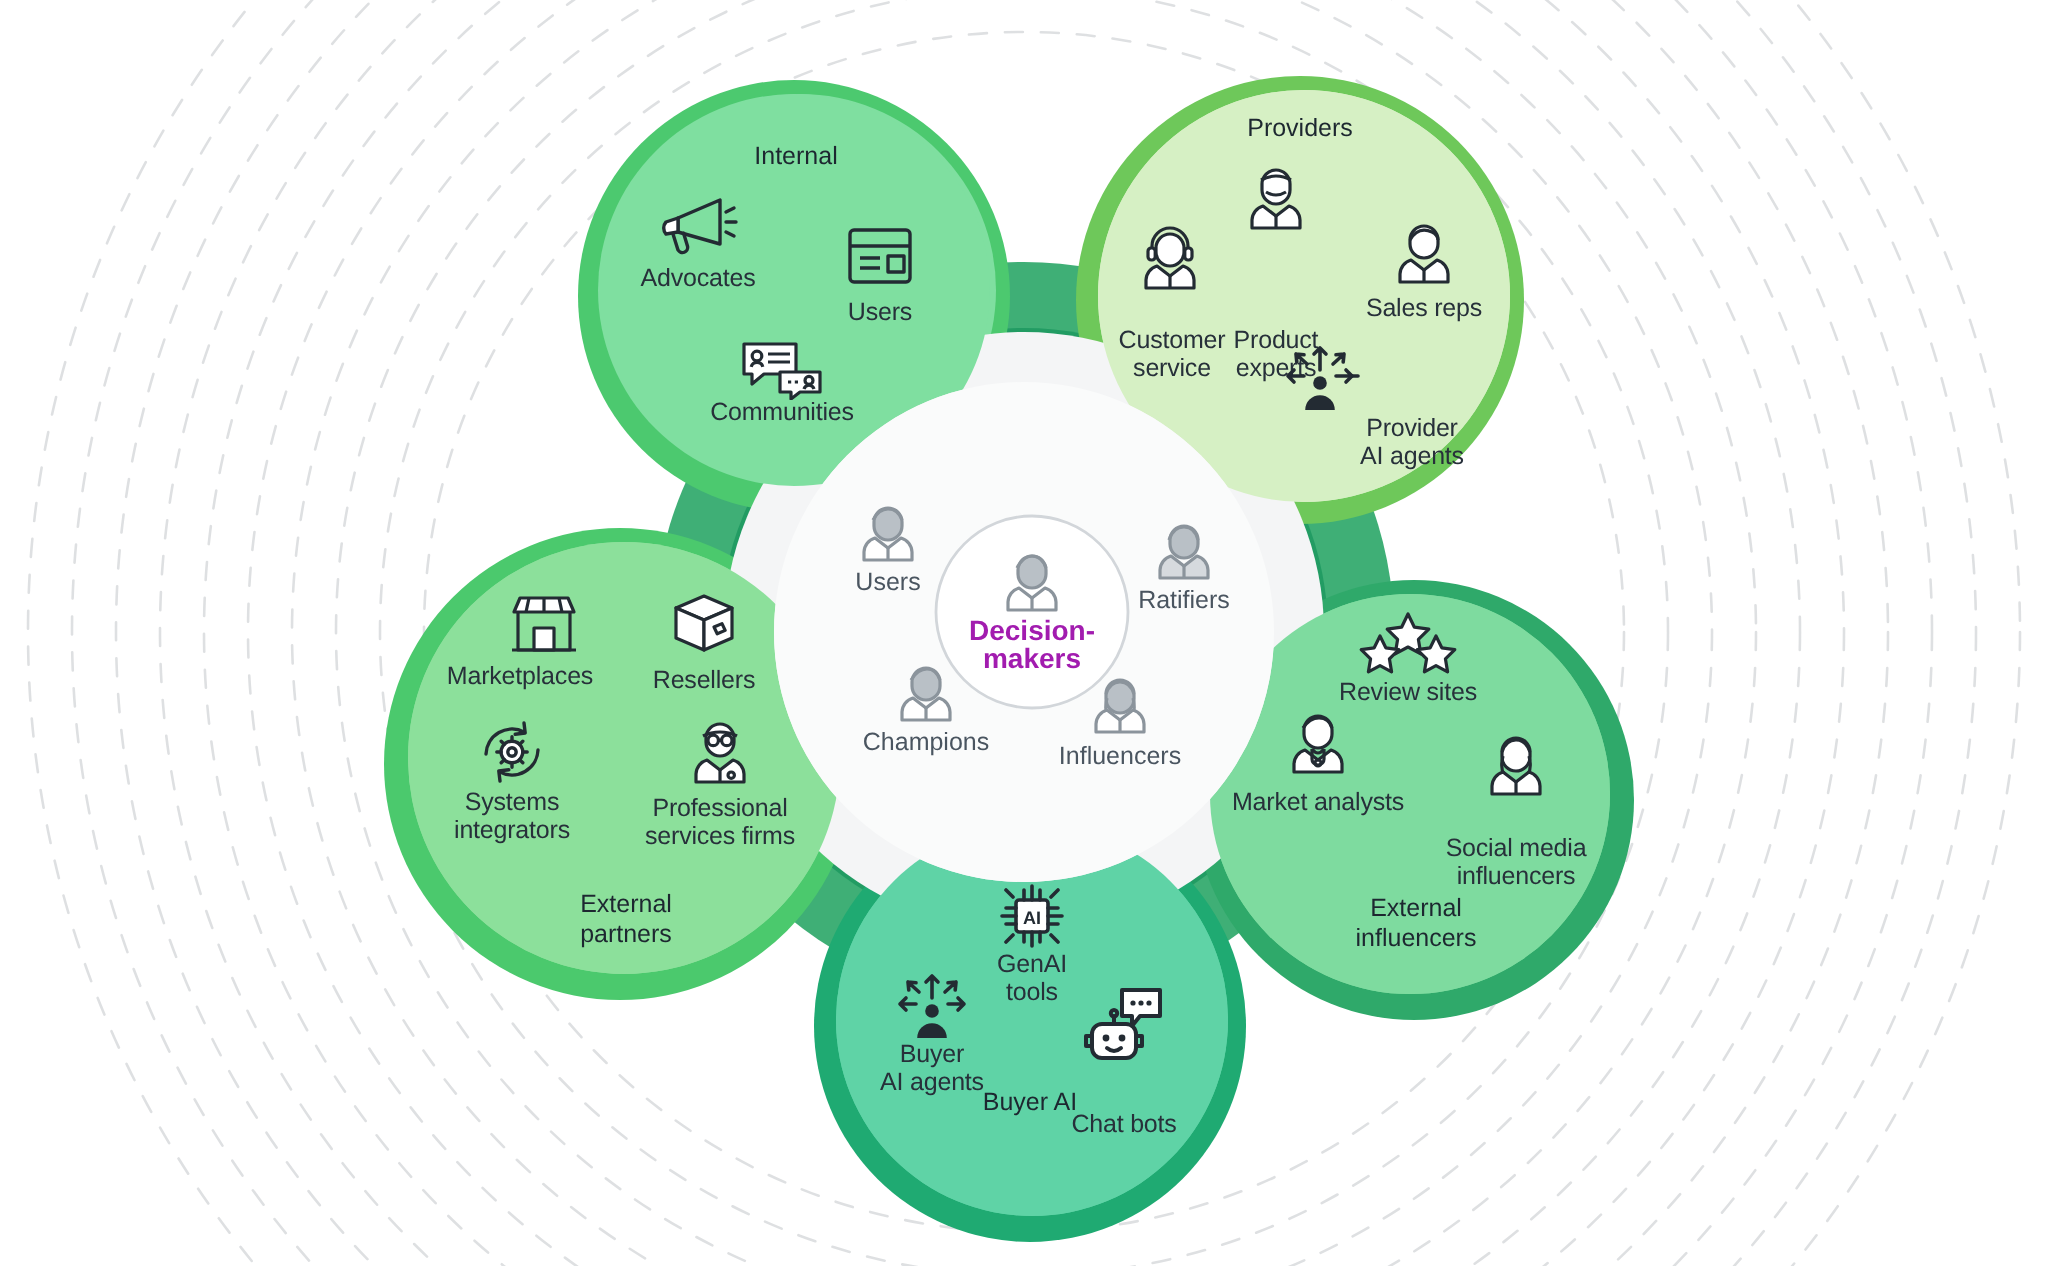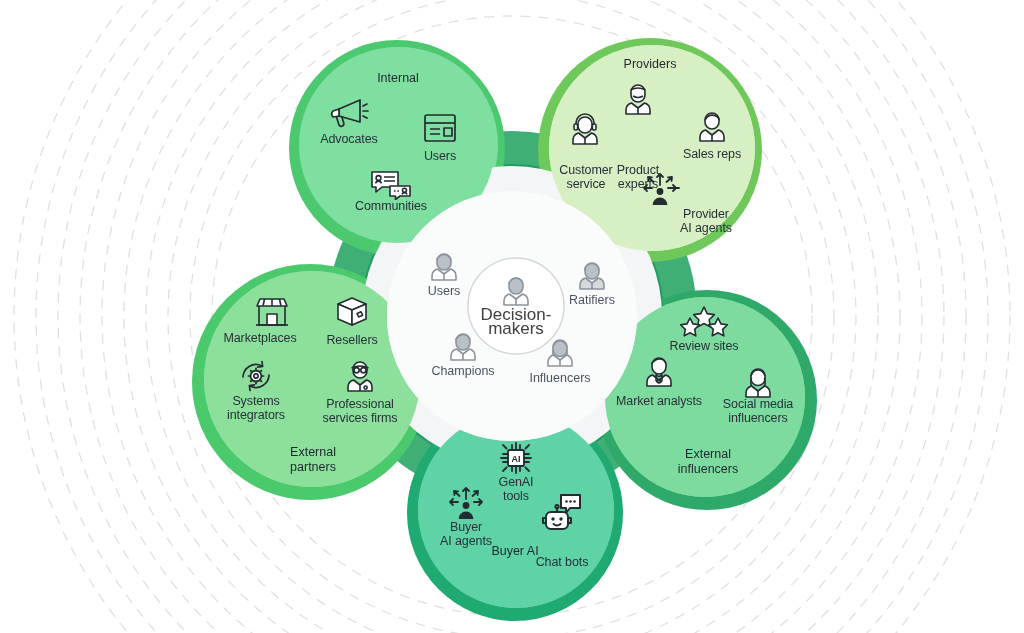--- a/index.html
+++ b/index.html
@@ -41,24 +41,24 @@
     font-weight:bold;
     font-size:14px;
     line-height:16px;
     color:#1d2730;
     transform:translate(-50%,0);
     white-space:pre-line;
   }
   .hub-core-label{
     position:absolute;
     text-align:center;
-    font-weight:normal;
-    font-size:17px;
+    font-weight:bold;
+    font-size:14px;
     line-height:14px;
-    color:#404040;
+    color:#a21caf;
     transform:translate(-50%,0);
     white-space:pre-line;
   }
   .hub-node-label{
     position:absolute;
     text-align:center;
     font-size:12.5px;
     line-height:13.5px;
     color:#4a5560;
     transform:translate(-50%,0);
@@ -315,21 +315,21 @@
 
   <div class="icon" style="left:758px;top:382px;">
     <svg width="34" height="36" viewBox="0 0 34 36" fill="none" stroke="#232b33" stroke-width="1.6" stroke-linejoin="round">
       <path d="M10 12 a7 7 0 0 1 14 0 v2.5 a7 7 0 0 1 -14 0 Z" fill="#ffffff"></path>
       <path d="M10 12 q2 -6 7 -6 q5 0 7 6"></path>
       <path d="M10.5 14 q-1.5 6 0.5 9 M23.5 14 q1.5 6 -0.5 9"></path>
       <path d="M5 33 v-4 a7.5 7.5 0 0 1 5.5 -7 L17 27 l6.5 -5 A7.5 7.5 0 0 1 29 29 v4 Z" fill="#ffffff"></path>
       <path d="M17 27 v6"></path>
     </svg>
   </div>
-  <div class="node-label" style="left:758px;top:398px;">Social media
+  <div class="node-label" style="left:758px;top:418px;">Social media
 influencers</div>
 
   <div class="group-title" style="left:515px;top:544px;">Buyer AI</div>
 
   <div class="icon" style="left:516px;top:458px;">
     <svg width="42" height="40" viewBox="0 0 42 40" fill="none" stroke="#232b33" stroke-width="1.8" stroke-linejoin="round" stroke-linecap="round">
       <rect x="13" y="12" width="16" height="16" rx="1.6" fill="#ffffff"></rect>
       <text x="21" y="24" font-family="Liberation Sans, sans-serif" font-size="9" font-weight="bold" fill="#232b33" text-anchor="middle" stroke="none">AI</text>
       <path d="M17 12 V7 M21 12 V5 M25 12 V7"></path>
       <path d="M17 28 V33 M21 28 V35 M25 28 V33"></path>

